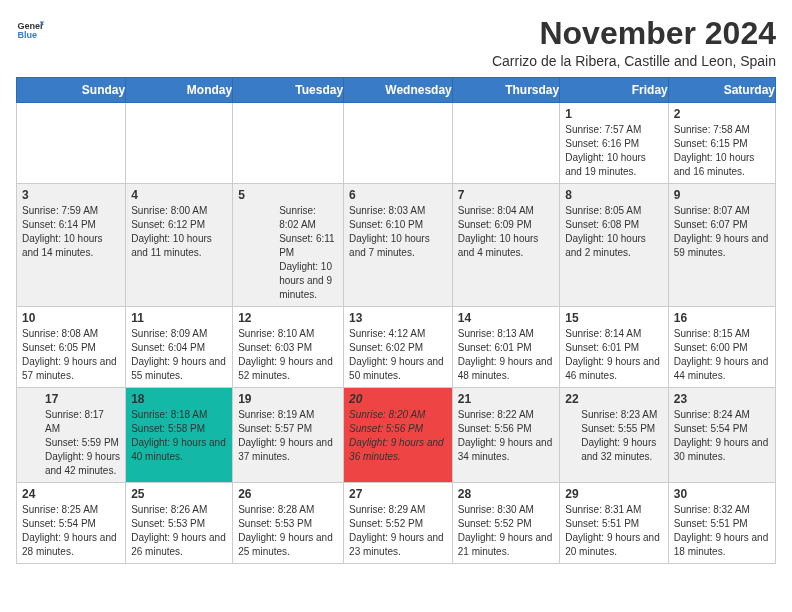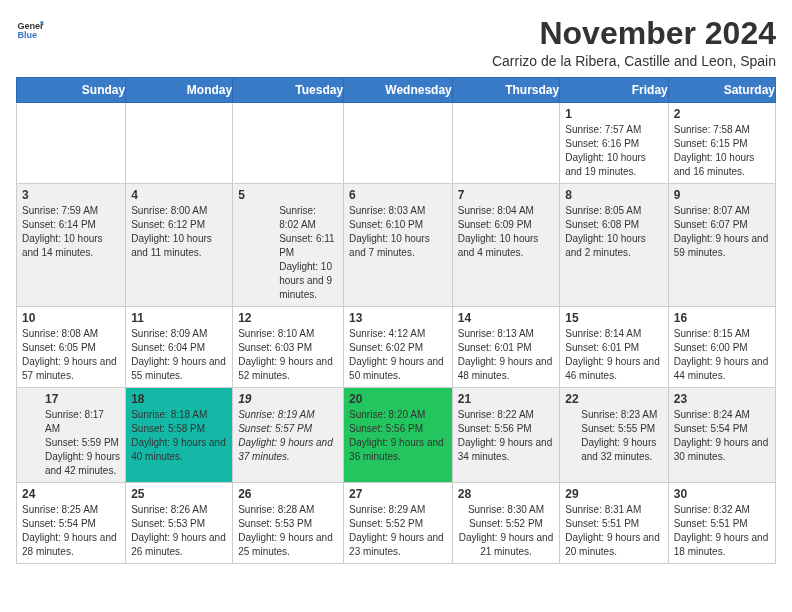--- a/index.html
+++ b/index.html
@@ -236,27 +236,27 @@
             <div class="day-info" style="white-space: pre-line;">Sunrise: 8:17 AM
 Sunset: 5:59 PM
 Daylight: 9 hours and 42 minutes.</div>
           </td>
           <td style="background: #14b8a6;">
             <span class="day-num">18</span>
             <div class="day-info" style="white-space: pre-line;">Sunrise: 8:18 AM
 Sunset: 5:58 PM
 Daylight: 9 hours and 40 minutes.</div>
           </td>
-          <td style="background: rgb(240, 240, 240); font-style: italic;">
+          <td style="background: rgb(240, 240, 240);">
             <span class="day-num">19</span>
             <div class="day-info" style="white-space: pre-line;">Sunrise: 8:19 AM
 Sunset: 5:57 PM
 Daylight: 9 hours and 37 minutes.</div>
           </td>
-          <td style="background: #22c55e;">
+          <td style="background: #ef4444; font-style: italic;">
             <span class="day-num">20</span>
             <div class="day-info" style="white-space: pre-line;">Sunrise: 8:20 AM
 Sunset: 5:56 PM
 Daylight: 9 hours and 36 minutes.</div>
           </td>
           <td style="background: rgb(240, 240, 240);">
             <span class="day-num">21</span>
             <div class="day-info" style="white-space: pre-line;">Sunrise: 8:22 AM
 Sunset: 5:56 PM
 Daylight: 9 hours and 34 minutes.</div>
@@ -294,21 +294,21 @@
 Daylight: 9 hours and 25 minutes.</div>
           </td>
           <td>
             <span class="day-num">27</span>
             <div class="day-info" style="white-space: pre-line;">Sunrise: 8:29 AM
 Sunset: 5:52 PM
 Daylight: 9 hours and 23 minutes.</div>
           </td>
           <td>
             <span class="day-num">28</span>
-            <div class="day-info" style="white-space: pre-line; text-align: center;">Sunrise: 8:30 AM
+            <div class="day-info" style="white-space: pre-line;">Sunrise: 8:30 AM
 Sunset: 5:52 PM
 Daylight: 9 hours and 21 minutes.</div>
           </td>
           <td>
             <span class="day-num">29</span>
             <div class="day-info" style="white-space: pre-line;">Sunrise: 8:31 AM
 Sunset: 5:51 PM
 Daylight: 9 hours and 20 minutes.</div>
           </td>
           <td>

